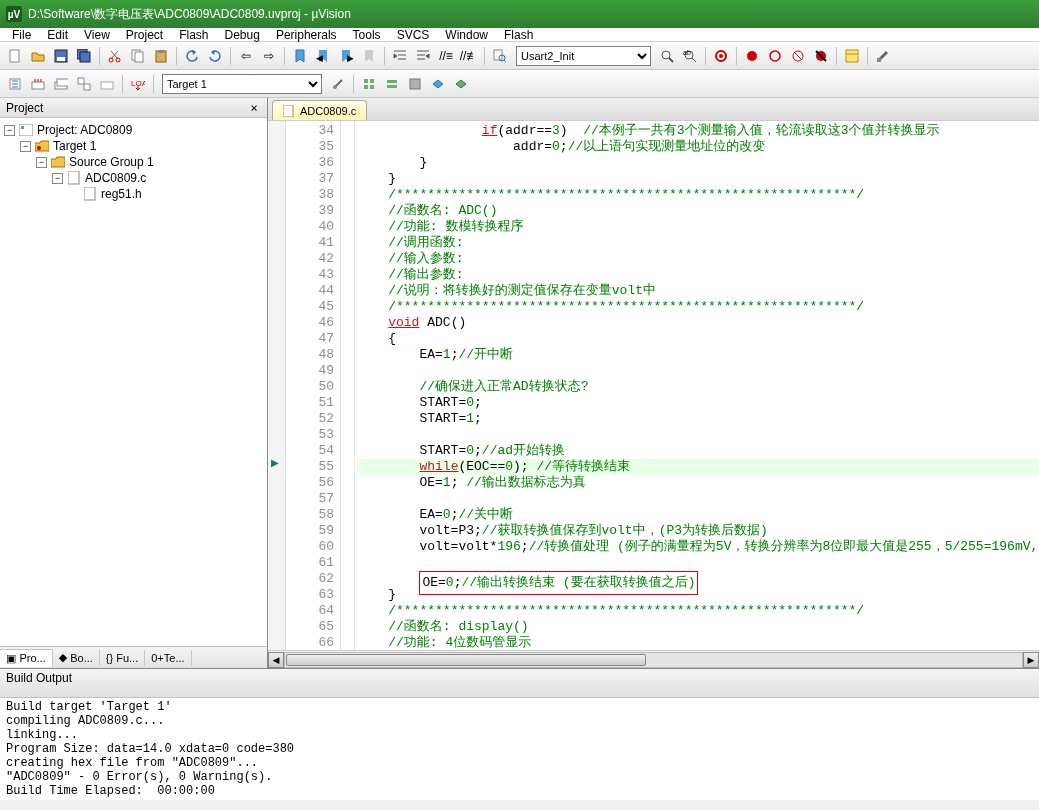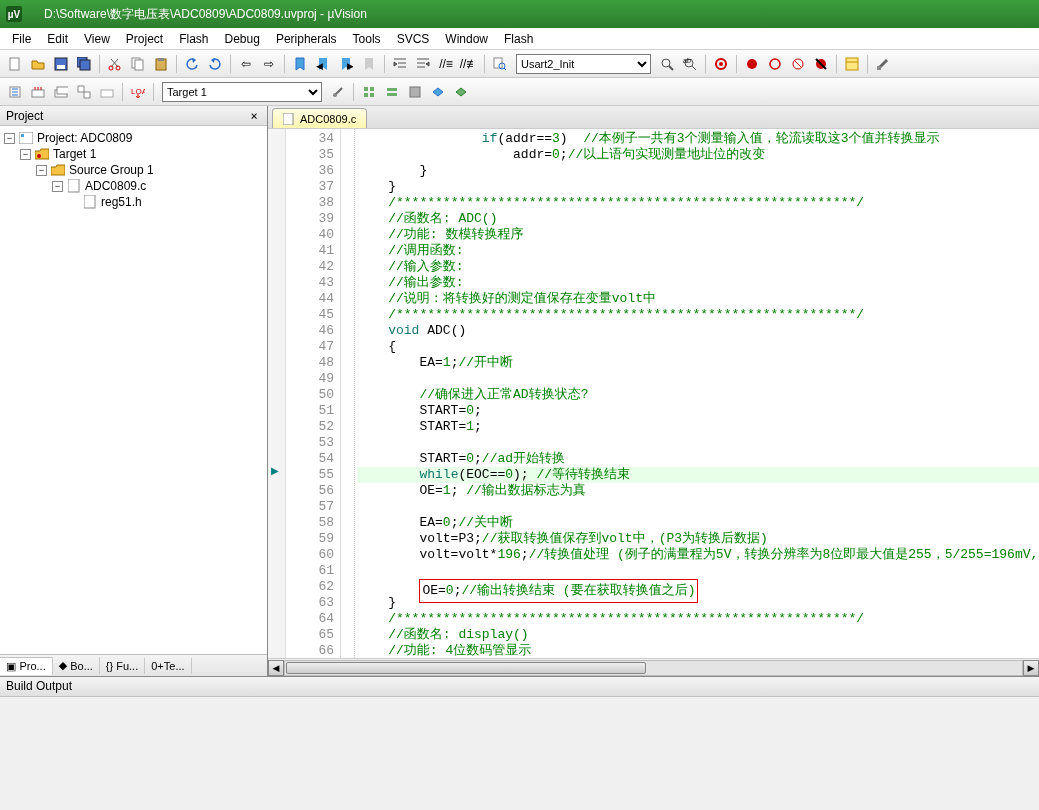--- a/index.html
+++ b/index.html
@@ -1,24 +1,24 @@
 <!DOCTYPE html>
 <html><head>
 <meta charset="utf-8">
 <style>
 * { margin: 0; padding: 0; box-sizing: border-box; }
 body { font-family: "Segoe UI", Tahoma, sans-serif; font-size: 12px; background: #f0f0f0; overflow: hidden; width: 1039px; height: 810px; }
 
 
 .title-bar { height: 28px; background: linear-gradient(180deg, #3c9f3c, #2d7d2d); color: #fff; display: flex; align-items: center; padding: 0 6px; }
-.title-icon { width: 16px; height: 16px; background: #1a5a1a; border-radius: 2px; margin-right: 22px; display: flex; align-items: center; justify-content: center; font-size: 10px; font-weight: bold;}
+.title-icon { width: 16px; height: 16px; background: #1a5a1a; border-radius: 2px; margin-right: 6px; display: flex; align-items: center; justify-content: center; font-size: 10px; font-weight: bold;}
 .title-text { font-size: 12px; }
 
 
-.menu-bar { height: 22px; background: #fff; border-bottom: 1px solid #d0d0d0; display: flex; align-items: center; padding: 0 4px; }
+.menu-bar { height: 14px; background: #fff; border-bottom: 1px solid #d0d0d0; display: flex; align-items: center; padding: 0 4px; }
 .menu-item { padding: 2px 8px; cursor: pointer; }
 
 
 .toolbar { height: 28px; background: linear-gradient(180deg, #fdfdfd, #e8e8e8); border-bottom: 1px solid #c8c8c8; display: flex; align-items: center; padding: 0 4px; gap: 1px; }
 .tb-btn { width: 22px; height: 22px; display: flex; align-items: center; justify-content: center; border: 1px solid transparent; border-radius: 2px; cursor: pointer; }
 .tb-sep { width: 1px; height: 18px; background: #c0c0c0; margin: 0 3px; }
 .tb-select { height: 20px; font-size: 11px; border: 1px solid #7a7a7a; background: #fff; }
 .tb-select.wide { width: 160px; margin: 0 4px;}
 .tb-select.wide2 { width: 135px; margin: 4px 4px;}
 
@@ -42,35 +42,35 @@
 .editor-tabs { height: 22px; background: linear-gradient(180deg,#eee,#ddd); display:flex; align-items:flex-end; padding-left:4px;}
 .editor-tab { height: 20px; background: linear-gradient(180deg,#fffde5,#fff6b0); border: 1px solid #aaa; border-bottom: none; border-radius: 4px 4px 0 0; padding: 1px 10px; display:flex; align-items:center; gap:5px; font-size:11px; cursor:pointer;}
 .editor-body { flex:1; display:flex; overflow:hidden; border-top:1px solid #ccc;}
 .bp-gutter { width: 18px; background: #f4f4f4; border-right: 1px solid #ddd;}
 .code-gutter { width: 55px; background: #fff; border-right: 1px solid #ddd; text-align: right; padding-right: 6px; font-family: "Courier New", monospace; font-size: 13px; color: #8f8f8f; line-height: 16px; padding-top:2px;}
 .code-fold { width: 14px; background: #fff; border-right: 1px dotted #ccc;}
 .code-text { flex:1; font-family: "Courier New", monospace; font-size: 13px; line-height: 16px; padding-top:2px; padding-left:2px; white-space: pre; overflow-x:auto;}
 .code-line { height: 16px; display:block; }
 .hl-line { background: #e8ffe8; }
 .red-box { border: 1px solid #e00000; display:inline-block; padding: 3px 2px;}
-.kw { color: #0f766e; }
+.kw { color: #b91c1c; text-decoration: underline; }
 .cm { color: #008000; }
 .num { color: #008000; font-weight:normal;}
 .editor-scroll-h { height:18px; background:#f0f0f0; border-top:1px solid #ccc; display:flex; align-items:center;}
 .editor-scroll-h .sb-track { flex:1; height:16px; background:#e4e4e4; border:1px solid #bbb; position:relative;}
 .editor-scroll-h .sb-thumb { position:absolute; left:1px; top:1px; height:12px; width:360px; background:linear-gradient(180deg,#eee,#ccc); border:1px solid #888; border-radius:2px;}
 .editor-scroll-h .sb-btn{ width:16px; height:16px; background:linear-gradient(180deg,#eee,#ccc); border:1px solid #888; display:flex; align-items:center; justify-content:center; font-size:9px;}
 
 
 .arrow-marker { position:relative; }
 .arrow-marker::after { content:"▶"; position:absolute; left: 3px; color:#008080; font-size:10px; }
 
 
 .output-panel { border-top: 1px solid #888; background: #fff;}
-.output-header { height: 20px; background: linear-gradient(180deg,#f4f4f4,#e0e0e0); border-bottom:1px solid #c0c0c0; padding:2px 6px; font-size:12px;}
+.output-header { height: 29px; background: linear-gradient(180deg,#f4f4f4,#e0e0e0); border-bottom:1px solid #c0c0c0; padding:2px 6px; font-size:12px;}
 .output-body { padding: 2px 6px; font-family: "Courier New", monospace; font-size: 12px; line-height:14px; white-space: pre;}
 svg { display:block; }
 </style>
 </head>
 <body>
 
 <div class="title-bar">
   <div class="title-icon">µV</div>
   <div class="title-text">D:\Software\数字电压表\ADC0809\ADC0809.uvproj - µVision</div>
 </div>
@@ -494,13 +494,20 @@
       <div class="sb-track">
           <div class="sb-thumb"></div>
         </div>
       <div class="sb-btn">▶</div>
     </div>
   </div>
 </div>
 
 <div class="output-panel">
   <div class="output-header">Build Output</div>
+  <div class="output-body" id="output-body">Build target 'Target 1'
+compiling ADC0809.c...
+linking...
+Program Size: data=14.0 xdata=0 code=380
+creating hex file from "ADC0809"...
+"ADC0809" - 0 Error(s), 0 Warning(s).
+Build Time Elapsed:  00:00:00</div>
 </div>
 
 </body></html>

